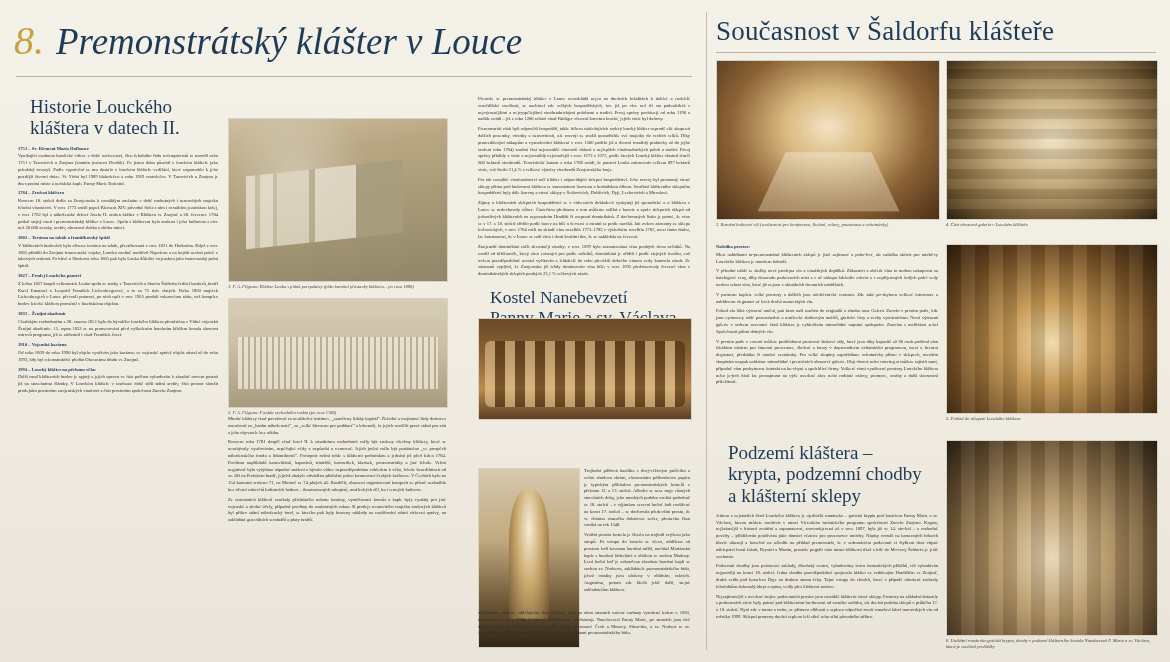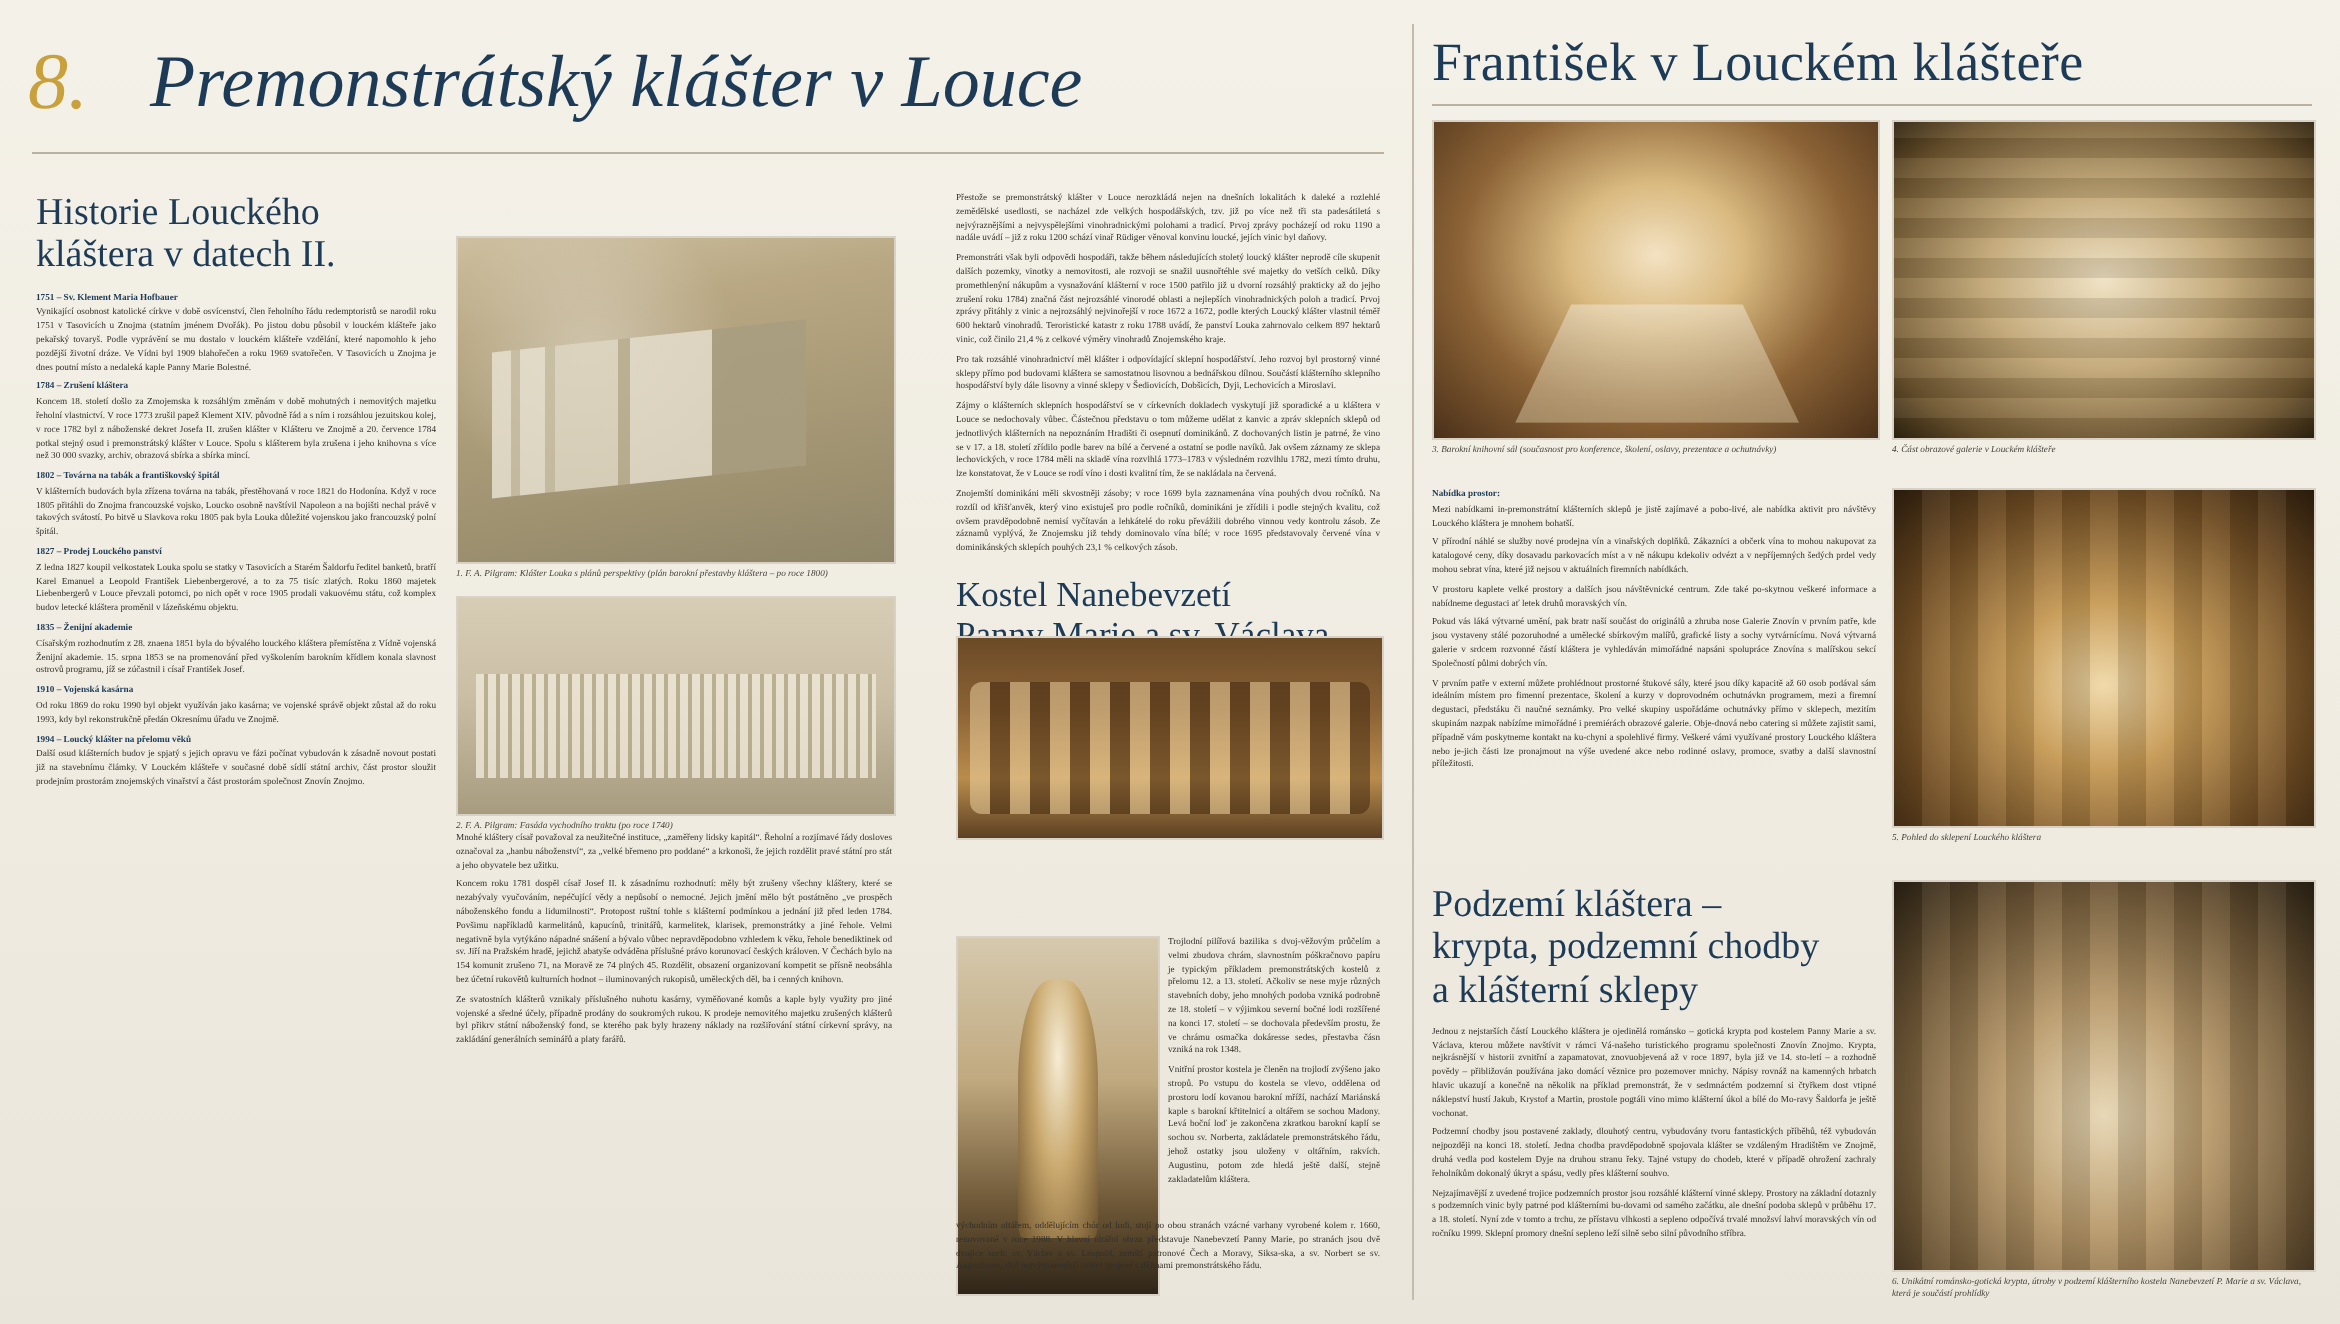--- a/index.html
+++ b/index.html
@@ -39,21 +39,20 @@
     color: #c8a13c;
     line-height: 1;
   }
   .main-title .txt {
     font-family: "Liberation Serif", serif;
     font-style: italic;
     font-size: 37px;
     color: #1d3b57;
     line-height: 1;
     white-space: nowrap;
-    margin-left: 19px;
   }
   .title-rule {
     position: absolute;
     left: 16px;
     top: 76px;
     width: 676px;
     height: 1px;
     background: #b9b2a2;
   }
   .right-title {
@@ -80,21 +79,21 @@
     width: 1px;
     height: 638px;
     background: #c3bcab;
   }
   
   h2.sec {
     font-size: 19px;
     line-height: 1.12;
     color: #1d3b57;
     font-weight: normal;
-    margin: 0 0 7px 0;
+    margin: 0 0 7px 12px;
   }
   h2.sec.small {
     font-size: 17.5px;
   }
   .body {
     font-size: 4.6px;
     line-height: 1.48;
     text-align: justify;
     color: #32302b;
     hyphens: auto;
@@ -202,21 +201,21 @@
 <body>
 
 <div class="board">
 
   <div class="main-title">
     <span class="num">8.</span>
     <span class="txt">Premonstrátský klášter v Louce</span>
   </div>
   <div class="title-rule"></div>
 
-  <div class="right-title">František v Louckém klášteře</div>
+  <div class="right-title">Současnost v Šaldorfu klášteře</div>
   <div class="right-rule"></div>
   <div class="vert-rule"></div>
 
   <div class="col" style="left:18px; top:96px; width:200px;">
     <h2 class="sec" style="white-space:pre-line;">Historie Louckého
 kláštera v datech II.</h2>
     <div class="body">
       <p class="head">1751 – Sv. Klement Maria Hofbauer</p>
       <p>Vynikající osobnost katolické církve v době osvícenství, člen řeholního řádu redemptoristů se narodil roku 1751 v Tasovicích u Znojma (statním jménem Dvořák). Po jistou dobu působil v louckém klášteře jako pekařský tovaryš. Podle vyprávění se mu dostalo v louckém klášteře vzdělání, které napomohlo k jeho pozdější životní dráze. Ve Vídni byl 1909 blahořečen a roku 1969 svatořečen. V Tasovicích u Znojma je dnes poutní místo a nedaleká kaple Panny Marie Bolestné.</p>
       <p class="head">1784 – Zrušení kláštera</p>

